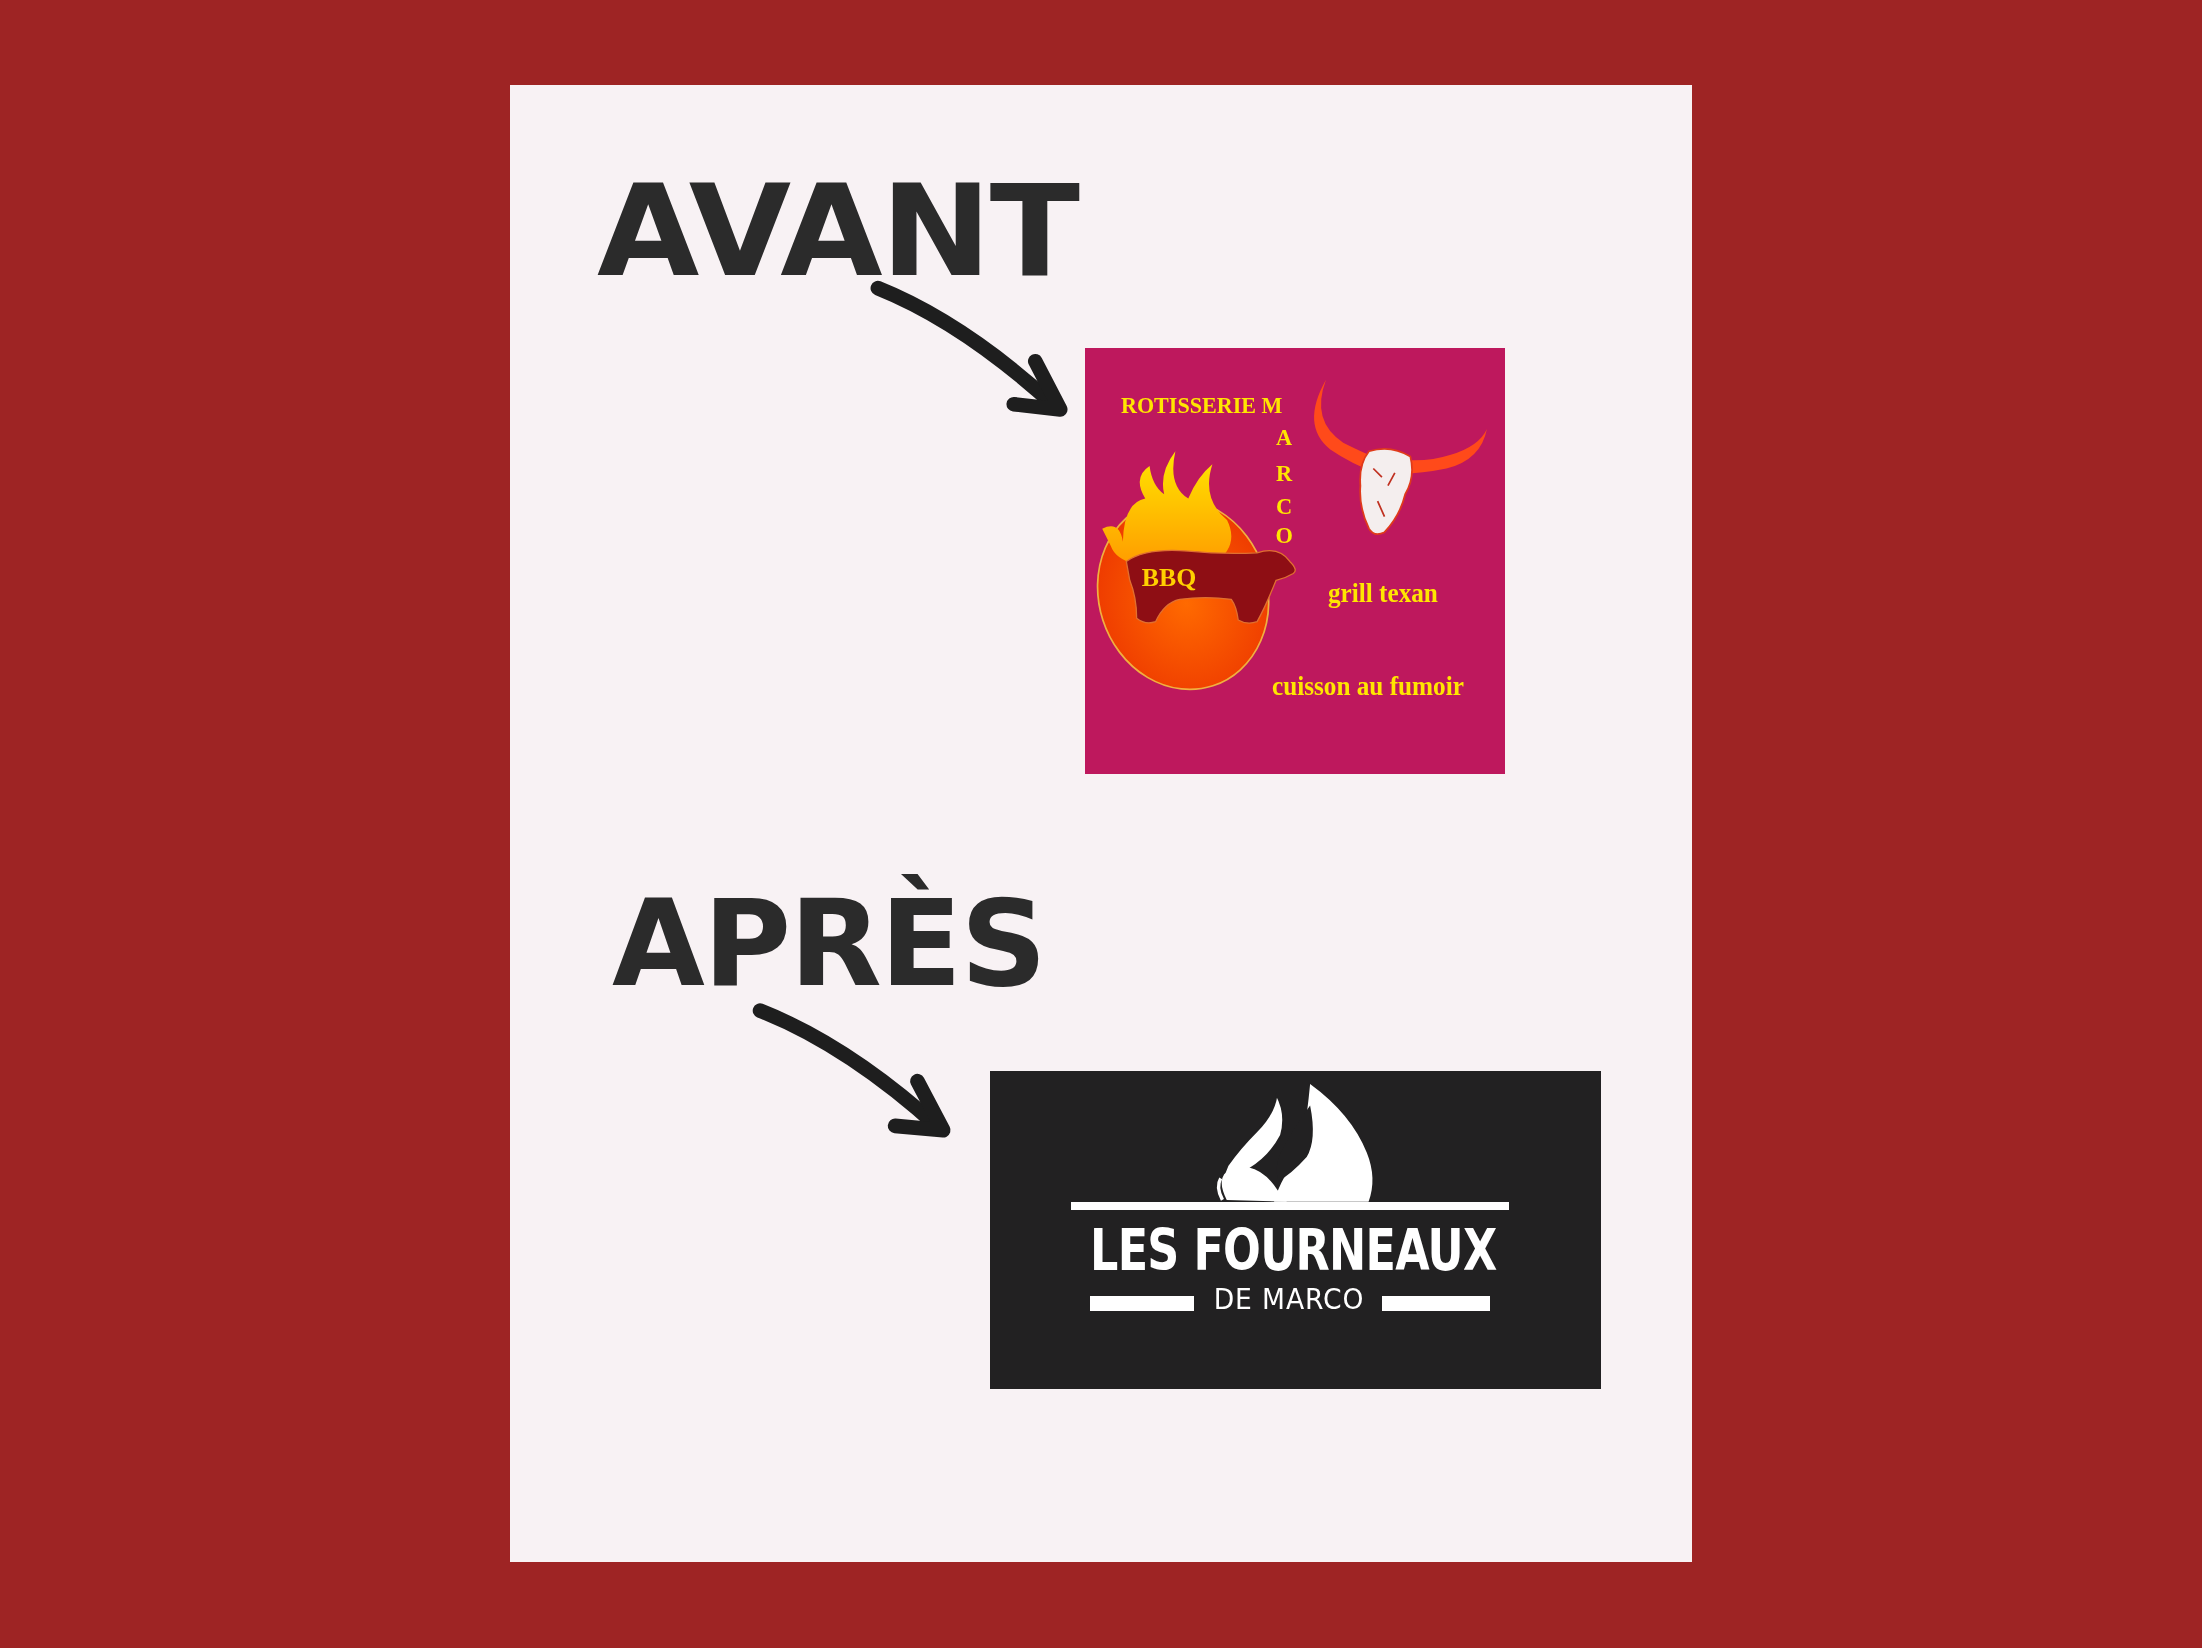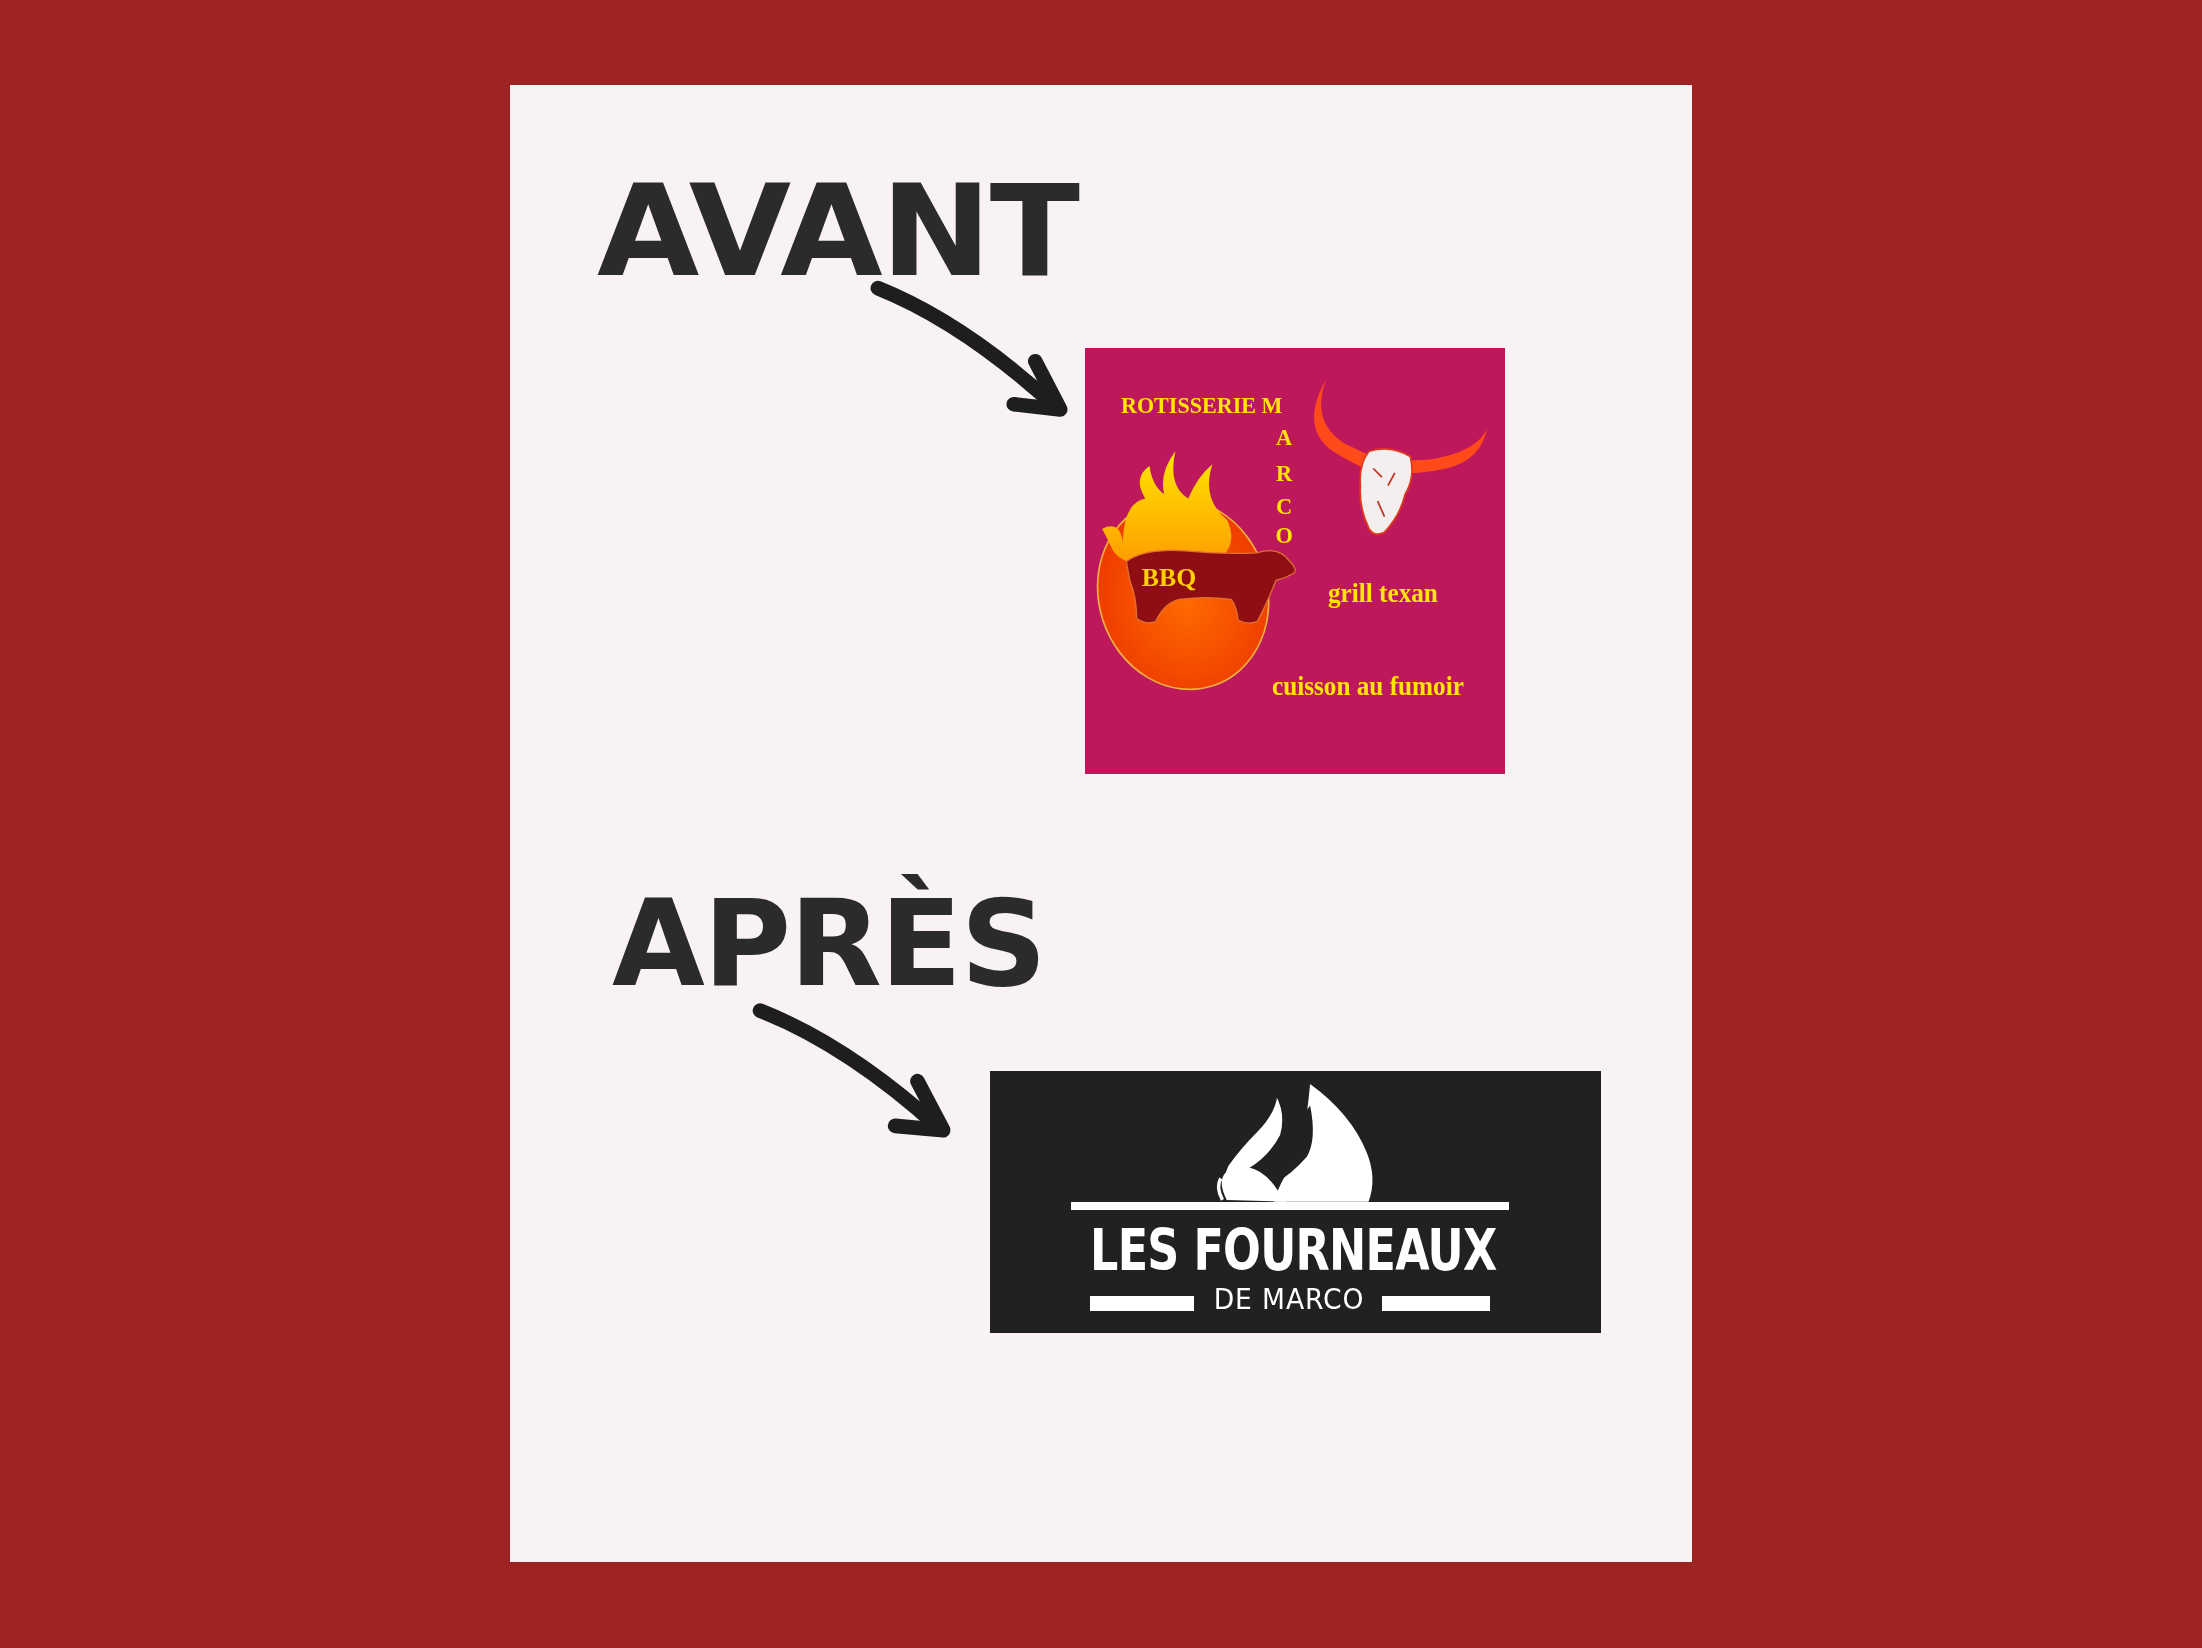--- a/index.html
+++ b/index.html
@@ -32,21 +32,21 @@
     font-family:"Liberation Serif", serif; font-weight:bold; color:#ffe600;
     line-height:1; transform-origin:left top;
   }
   .rot-title { left:36px; top:45px; font-size:24px; transform:scaleX(0.92); }
   .vert-letter { width:22.4px; text-align:center; font-size:22.4px; left:188px; }
   .grill { left:243px; top:231px; font-size:28px; transform:scaleX(0.9); }
   .cuisson { left:187px; top:324px; font-size:28px; transform:scaleX(0.9); }
 
   
   .after-logo {
-    position:absolute; left:990px; top:1071px; width:611px; height:262px;
+    position:absolute; left:990px; top:1071px; width:611px; height:318px;
     background:#222122; overflow:hidden;
   }
   .after-rule { position:absolute; background:#ffffff; }
   .fourneaux {
     position:absolute; left:100px; top:151px; margin:0; white-space:nowrap;
     font-family:"DejaVu Sans", sans-serif; font-weight:bold; color:#ffffff;
     font-size:57px; line-height:1; letter-spacing:-0.9px;
     transform:scaleX(0.78); transform-origin:left top;
   }
   .de-marco {

